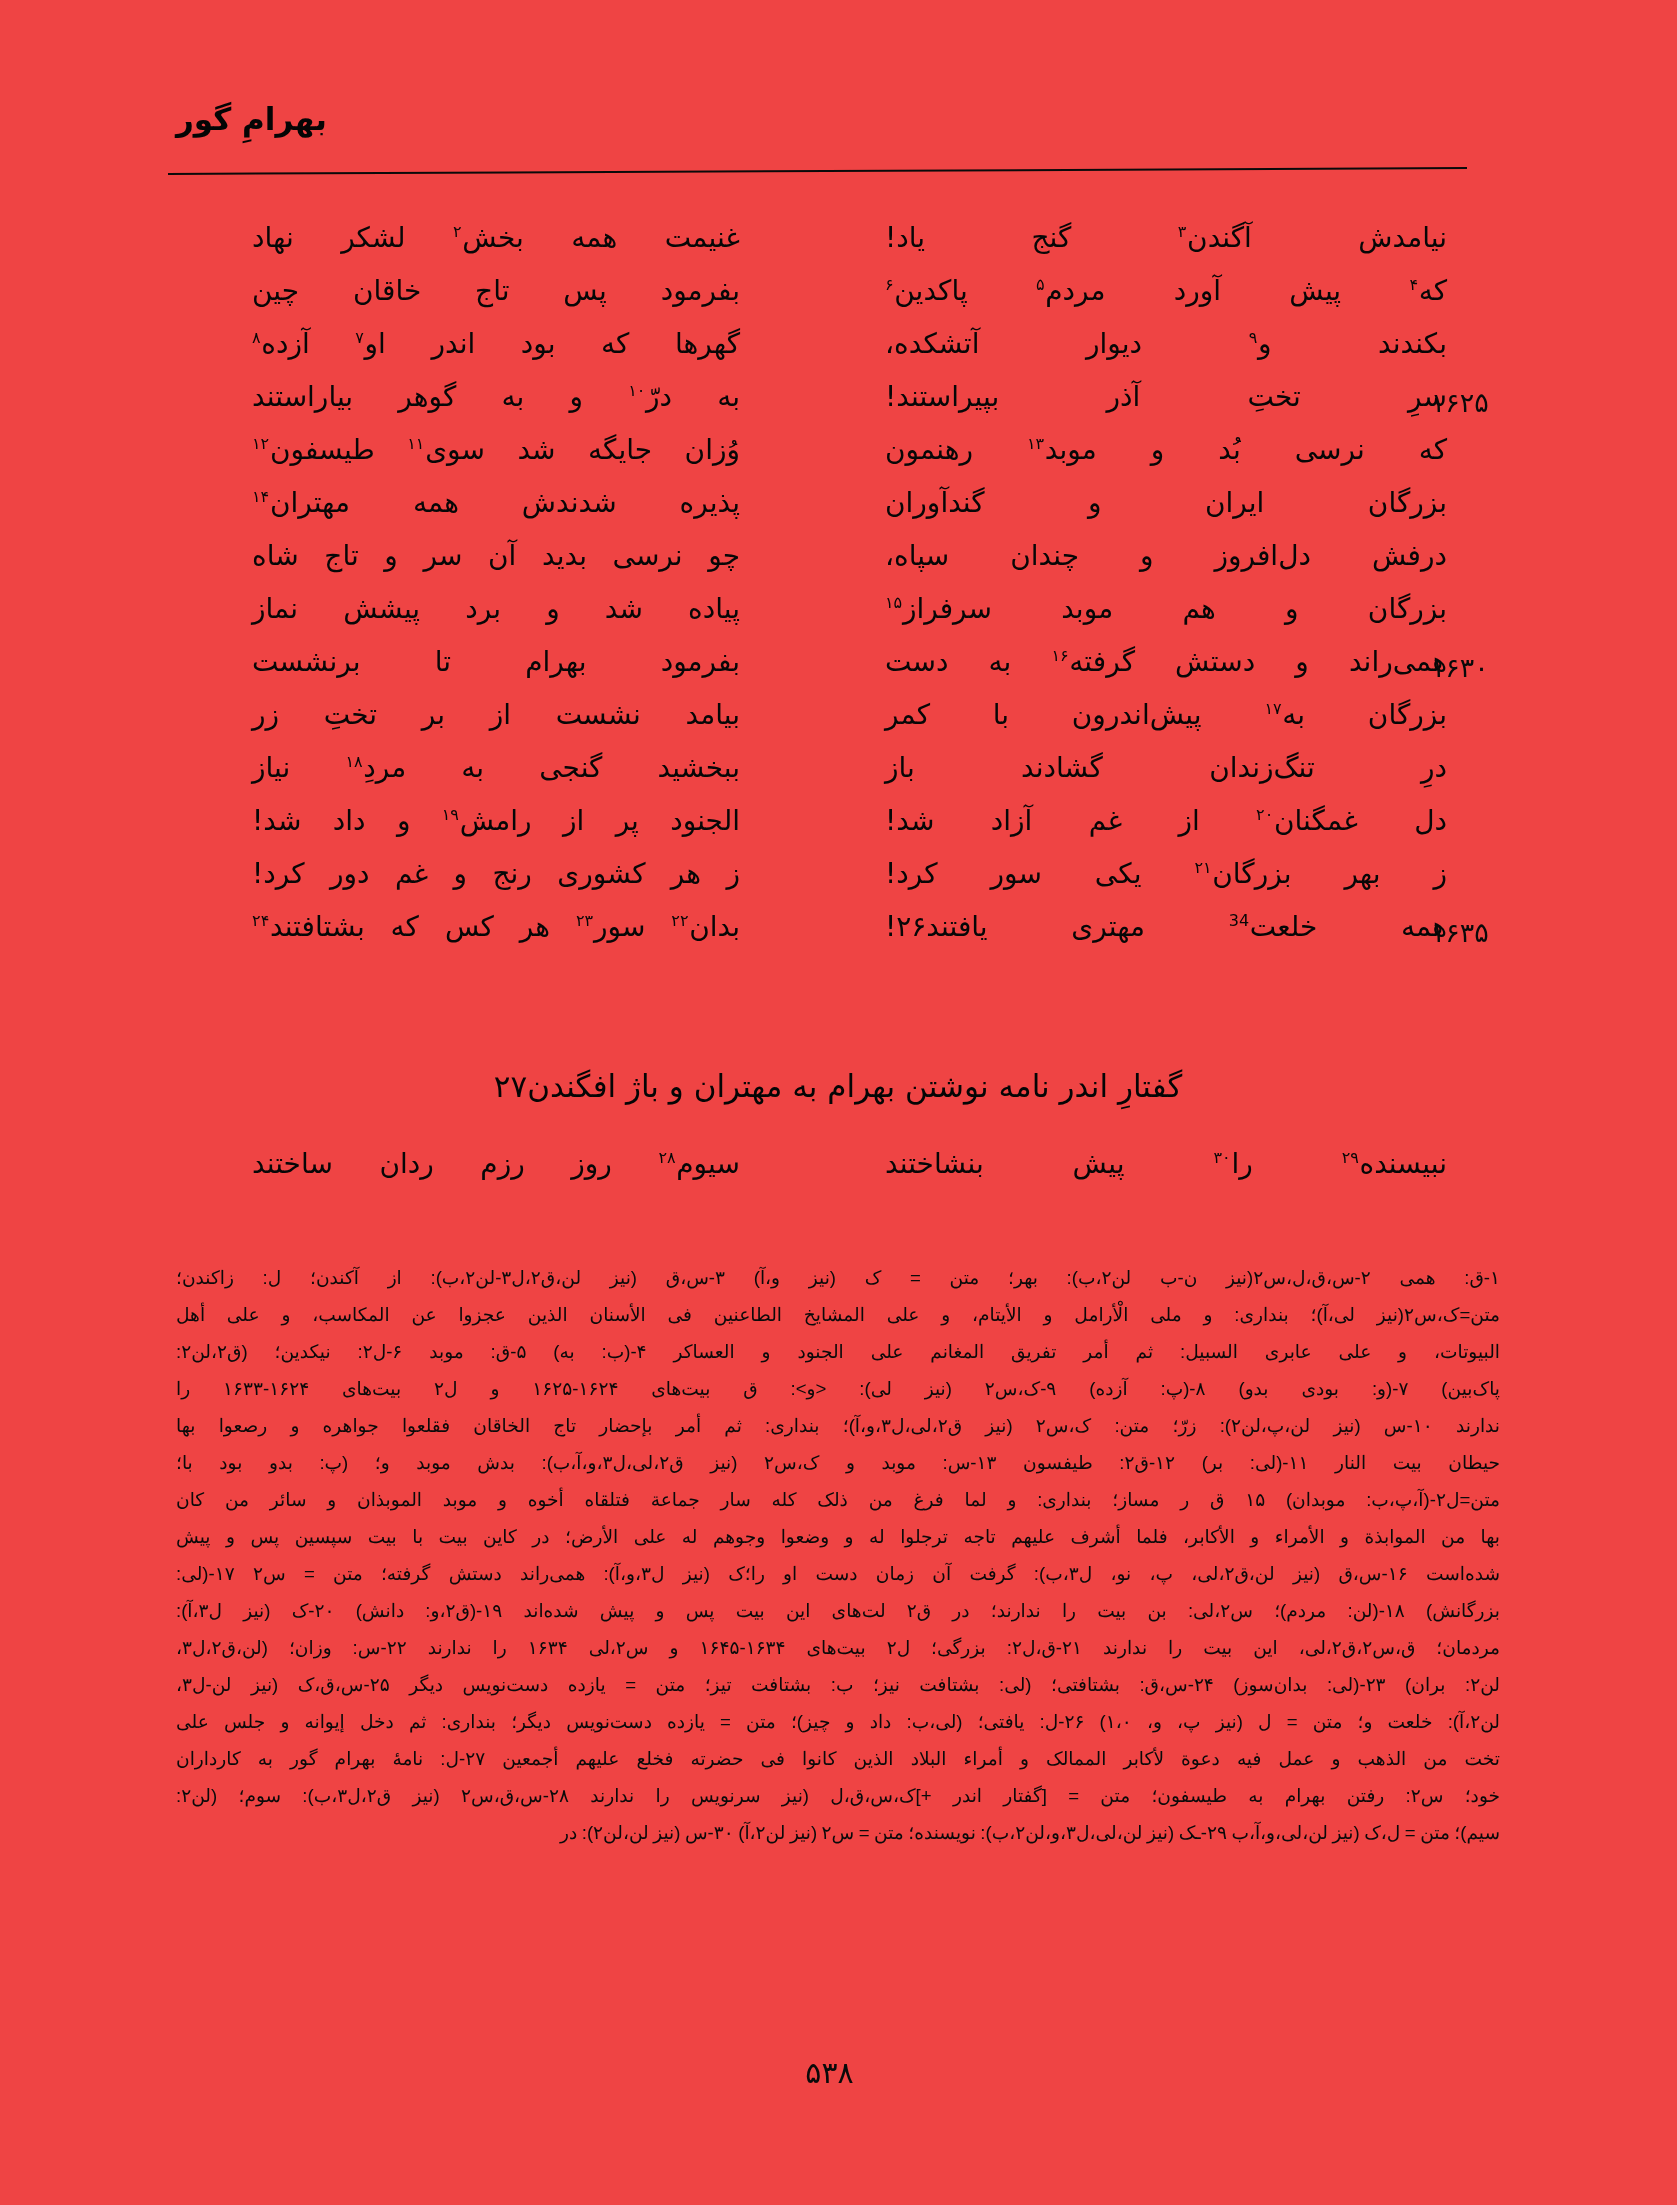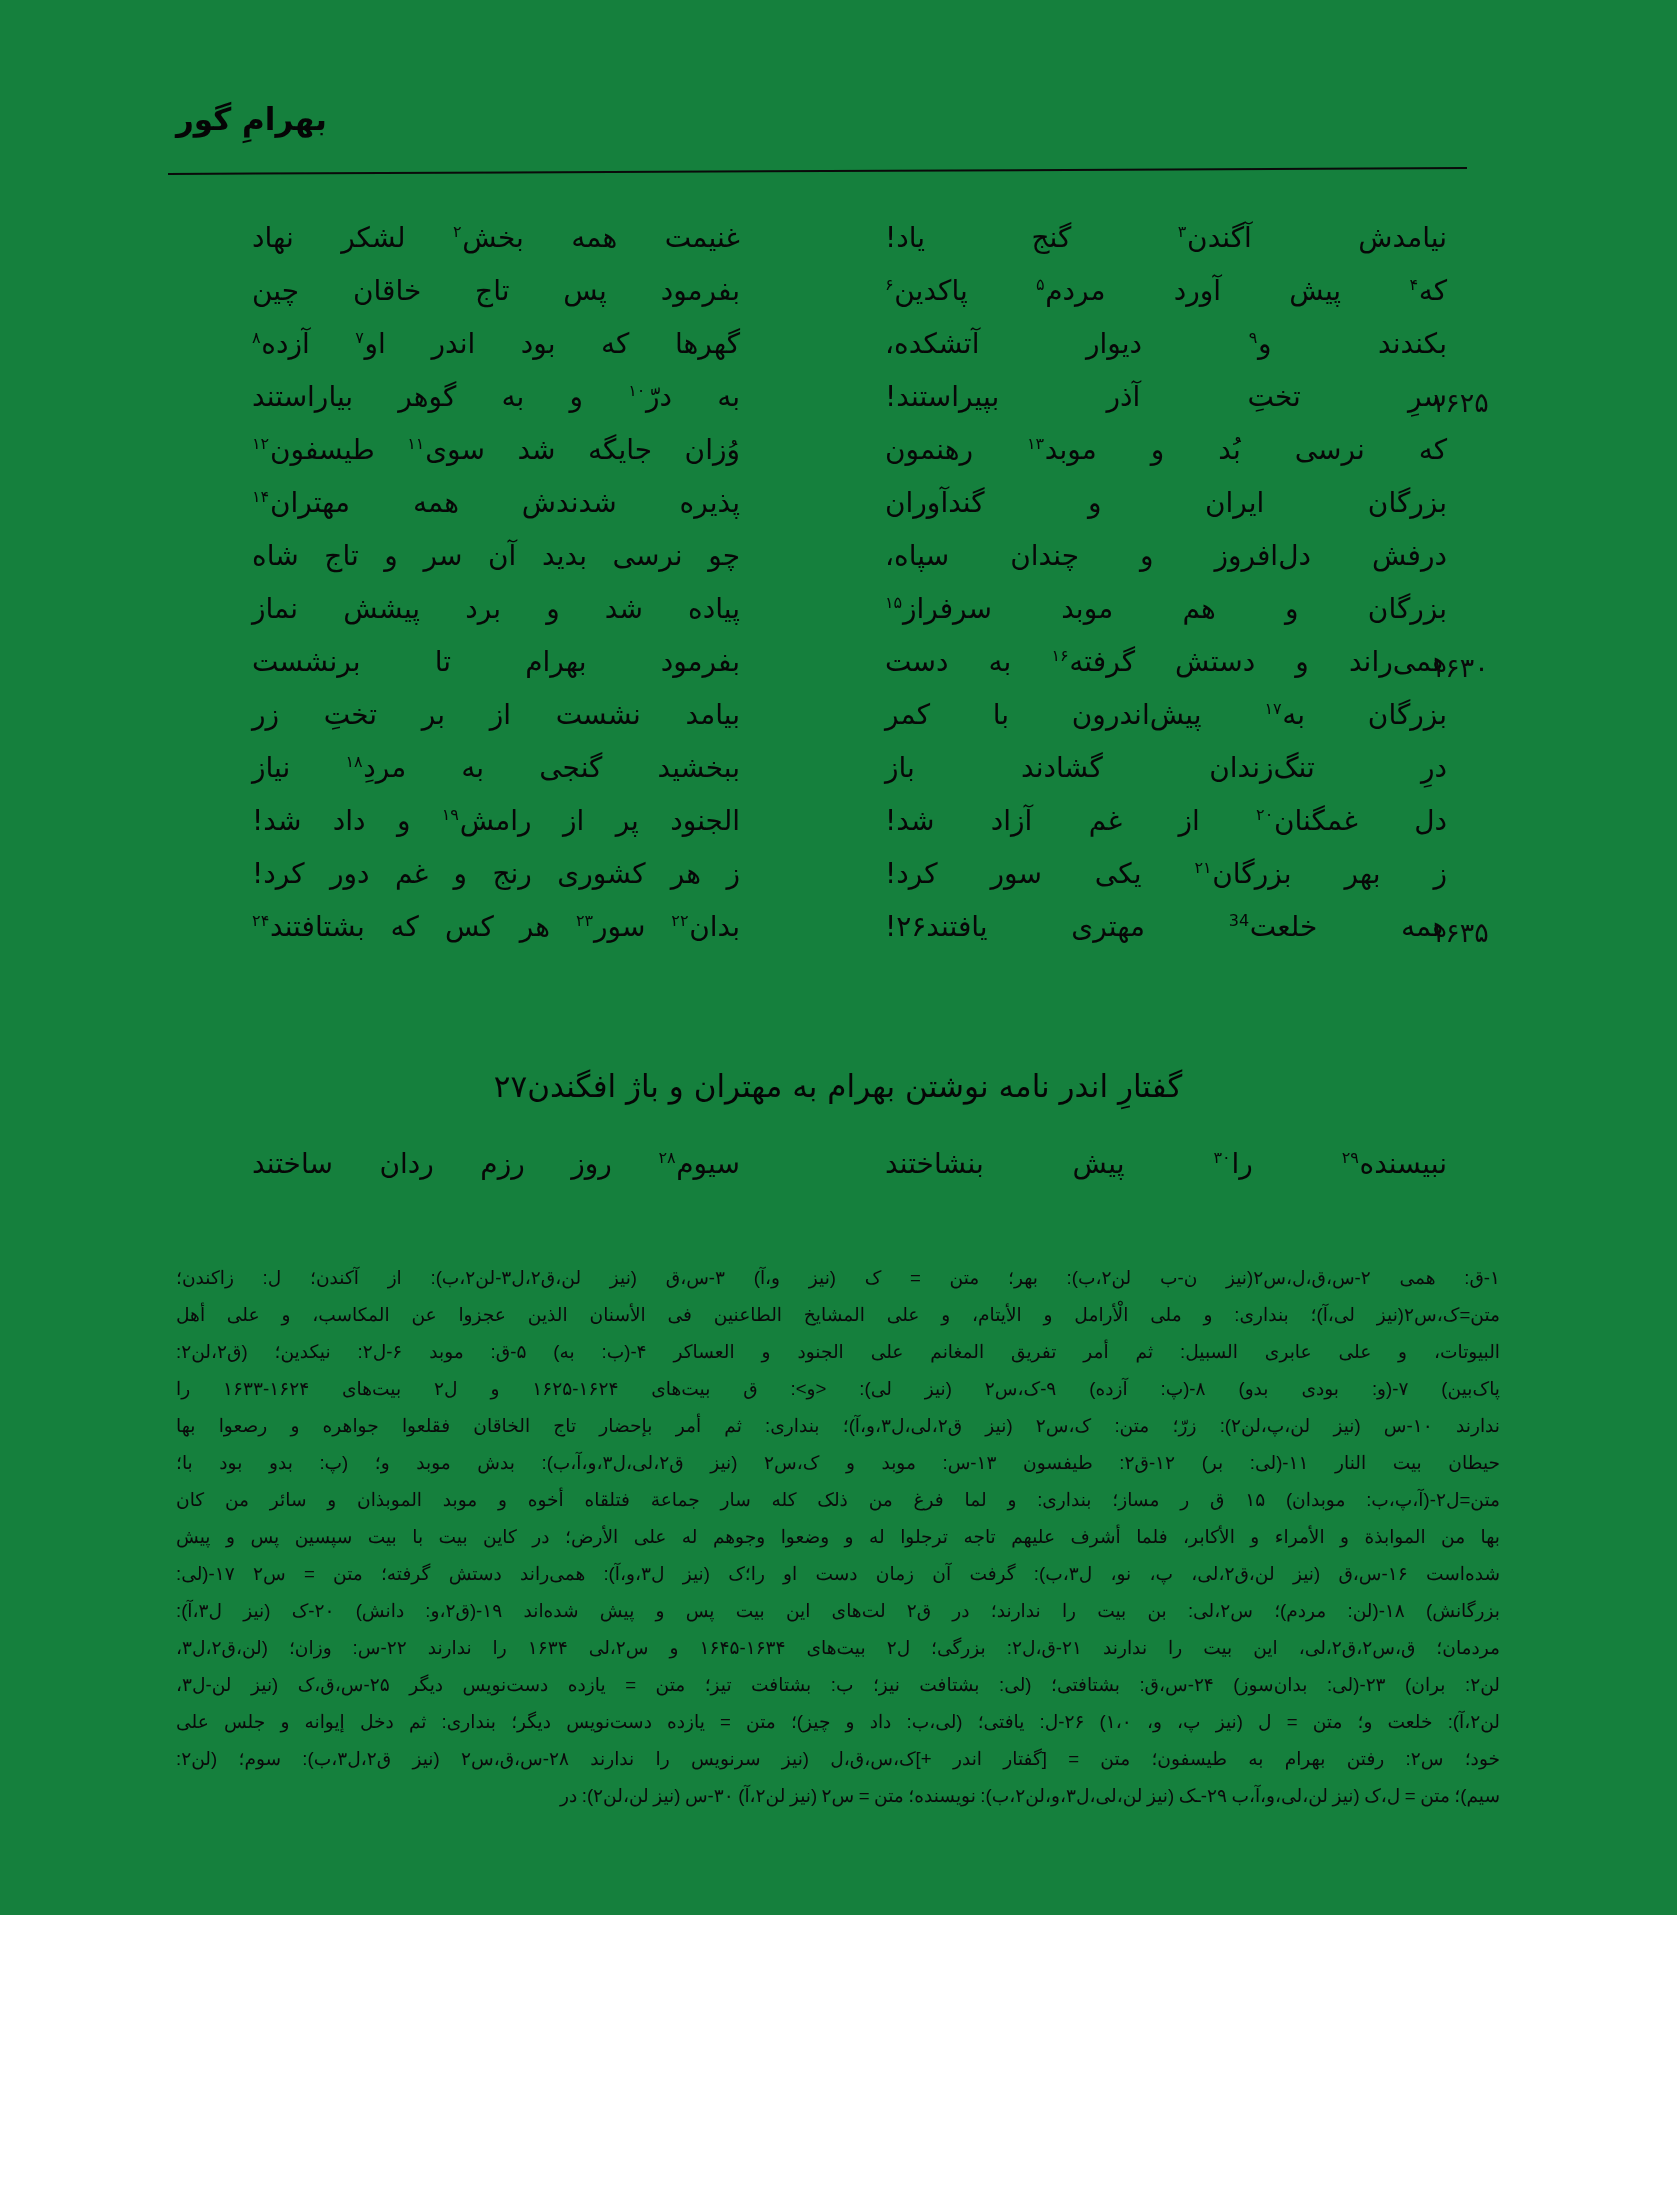--- a/index.html
+++ b/index.html
@@ -7,22 +7,22 @@
     margin: 0;
     padding: 0;
     background: #ffffff;
   }
   body {
     font-family: "DejaVu Sans", sans-serif;
   }
   .page {
     position: relative;
     width: 1678px;
-    height: 1915px;
-    background: #15803d;
+    height: 2205px;
+    background: #ef4444;
     overflow: hidden;
     direction: rtl;
   }
 
   
   .runhead-zone {
     position: absolute;
     top: 101px;
     right: 169px;
     left: 169px;
@@ -502,20 +502,21 @@
       <p>پاک‌بین)  ۷-(و: بودی بدو)  ۸-(پ: آزده)  ۹-ک،س۲ (نیز لی): &lt;و&gt;: ق بیت‌های ۱۶۲۴-۱۶۲۵ و ل۲ بیت‌های ۱۶۲۴-۱۶۳۳ را</p>
       <p>ندارند  ۱۰-س (نیز لن،پ،لن۲): زرّ؛ متن: ک،س۲ (نیز ق۲،لی،ل۳،و،آ)؛ بنداری: ثم أمر بإحضار تاج الخاقان فقلعوا جواهره و رصعوا بها</p>
       <p>حیطان بیت النار  ۱۱-(لی: بر)  ۱۲-ق۲: طیفسون  ۱۳-س: موبد و ک،س۲ (نیز ق۲،لی،ل۳،و،آ،ب): بدش موبد و؛ (پ: بدو بود با؛</p>
       <p>متن=ل۲-(آ،پ،ب: موبدان)  ۱۵ ق ر مساز؛ بنداری: و لما فرغ من ذلک کله سار جماعة فتلقاه أخوه و موبد الموبذان و سائر من کان</p>
       <p>بها من الموابذة و الأمراء و الأکابر، فلما أشرف علیهم تاجه ترجلوا له و وضعوا وجوهم له علی الأرض؛ در کاین بیت با بیت سپسین پس و پیش</p>
       <p>شده‌است  ۱۶-س،ق (نیز لن،ق۲،لی، پ، نو، ل۳،ب): گرفت آن زمان دست او را؛ک (نیز ل۳،و،آ): همی‌راند دستش گرفته؛ متن = س۲  ۱۷-(لی:</p>
       <p>بزرگانش)  ۱۸-(لن: مردم)؛ س۲،لی: بن بیت را ندارند؛ در ق۲ لت‌های این بیت پس و پیش شده‌اند  ۱۹-(ق۲،و: دانش)  ۲۰-ک (نیز ل۳،آ):</p>
       <p>مردمان؛ ق،س۲،ق۲،لی، این بیت را ندارند  ۲۱-ق،ل۲: بزرگی؛ ل۲ بیت‌های ۱۶۳۴-۱۶۴۵ و س۲،لی ۱۶۳۴ را ندارند  ۲۲-س: وزان؛ (لن،ق۲،ل۳،</p>
       <p>لن۲: بران)  ۲۳-(لی: بدان‌سوز)  ۲۴-س،ق: بشتافتی؛ (لی: بشتافت نیز؛ ب: بشتافت تیز؛ متن = یازده دست‌نویس دیگر  ۲۵-س،ق،ک (نیز لن-ل۳،</p>
       <p>لن۲،آ): خلعت و؛ متن = ل (نیز پ، و، ۱،۰)  ۲۶-ل: یافتی؛ (لی،ب: داد و چیز)؛ متن = یازده دست‌نویس دیگر؛ بنداری: ثم دخل إیوانه و جلس علی</p>
+      <p>تخت من الذهب و عمل فیه دعوة لأکابر الممالک و أمراء البلاد الذین کانوا فی حضرته فخلع علیهم أجمعین  ۲۷-ل: نامهٔ بهرام گور به کارداران</p>
       <p>خود؛ س۲: رفتن بهرام به طیسفون؛ متن = [گفتار اندر +]ک،س،ق،ل (نیز سرنویس را ندارند  ۲۸-س،ق،س۲ (نیز ق۲،ل۳،ب): سوم؛ (لن۲:</p>
       <p class="last">سیم)؛ متن = ل،ک (نیز لن،لی،و،آ،ب  ۲۹-ـک (نیز لن،لی،ل۳،و،لن۲،ب): نویسنده؛ متن = س۲ (نیز لن۲،آ)  ۳۰-س (نیز لن،لن۲): در</p>
     </div>
 
   <div class="folio">۵۳۸</div>
 
 </div>
 
 
 </body></html>

